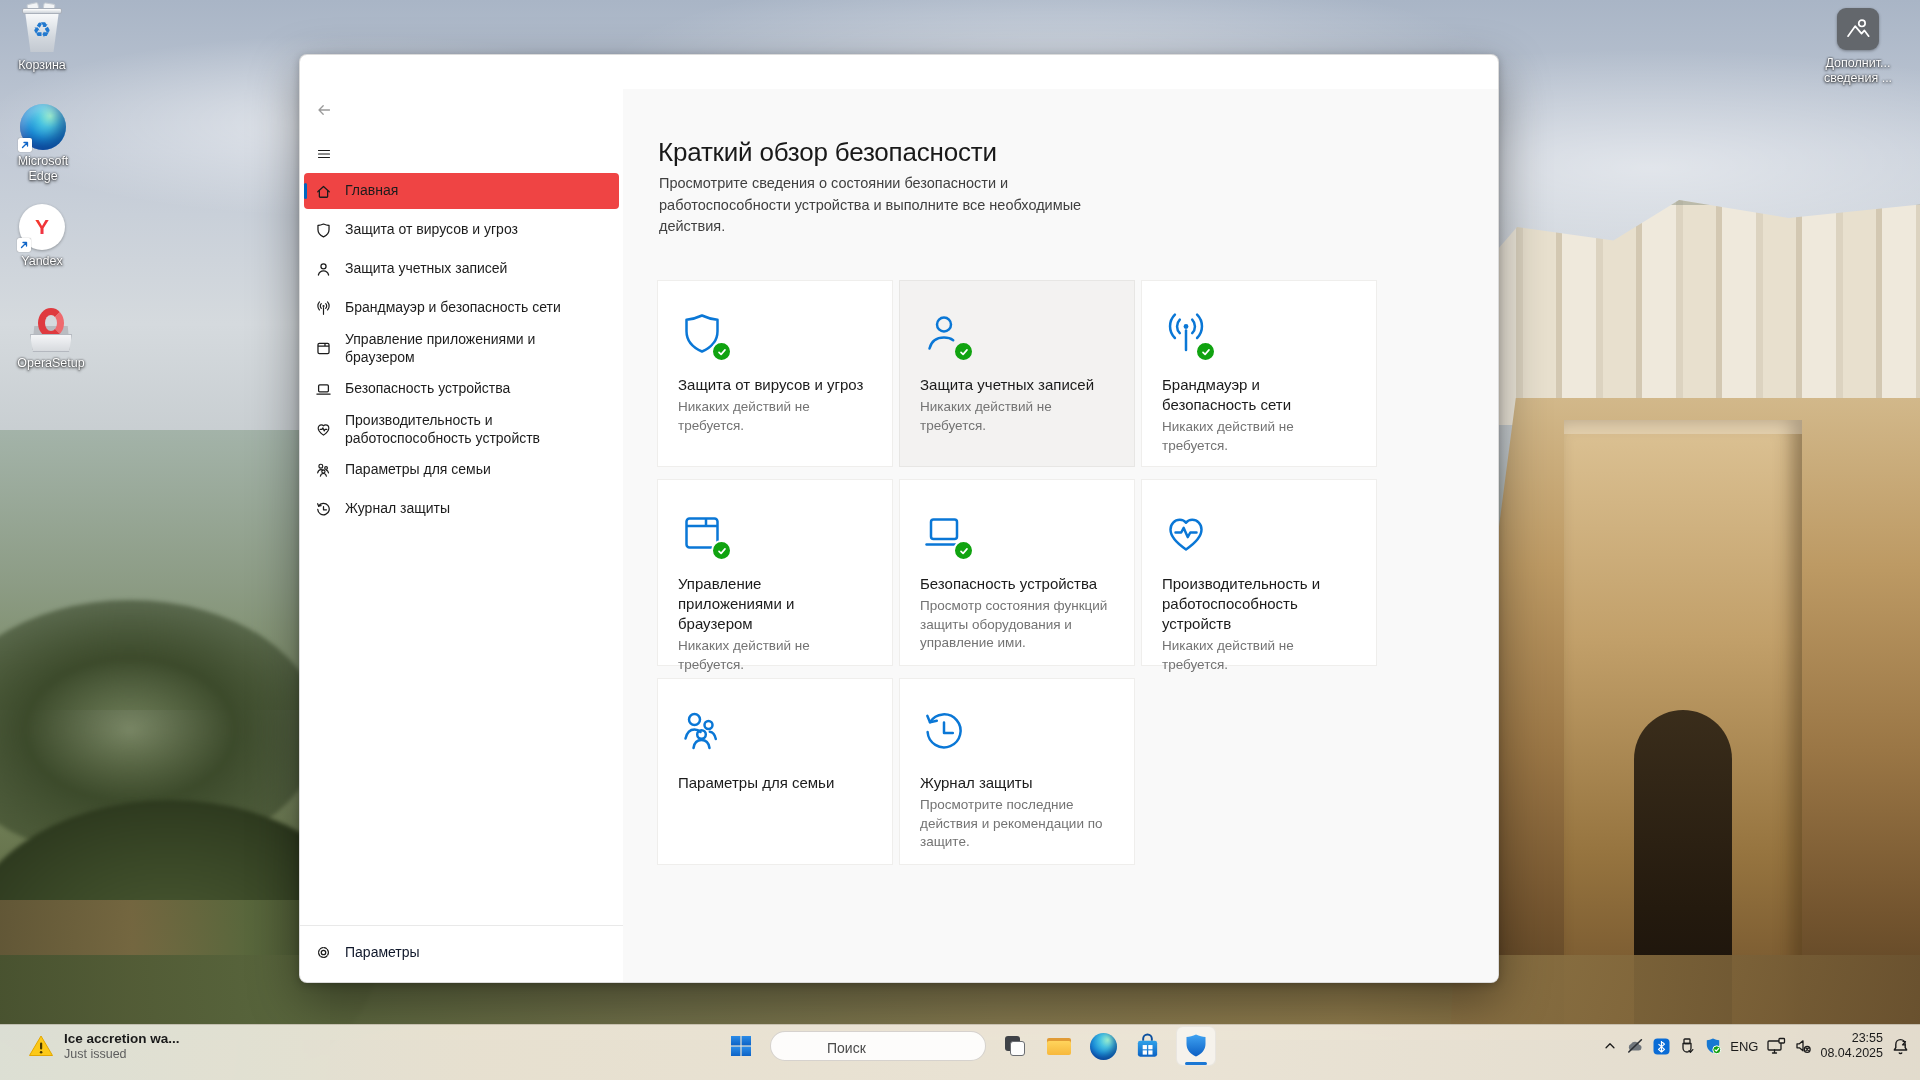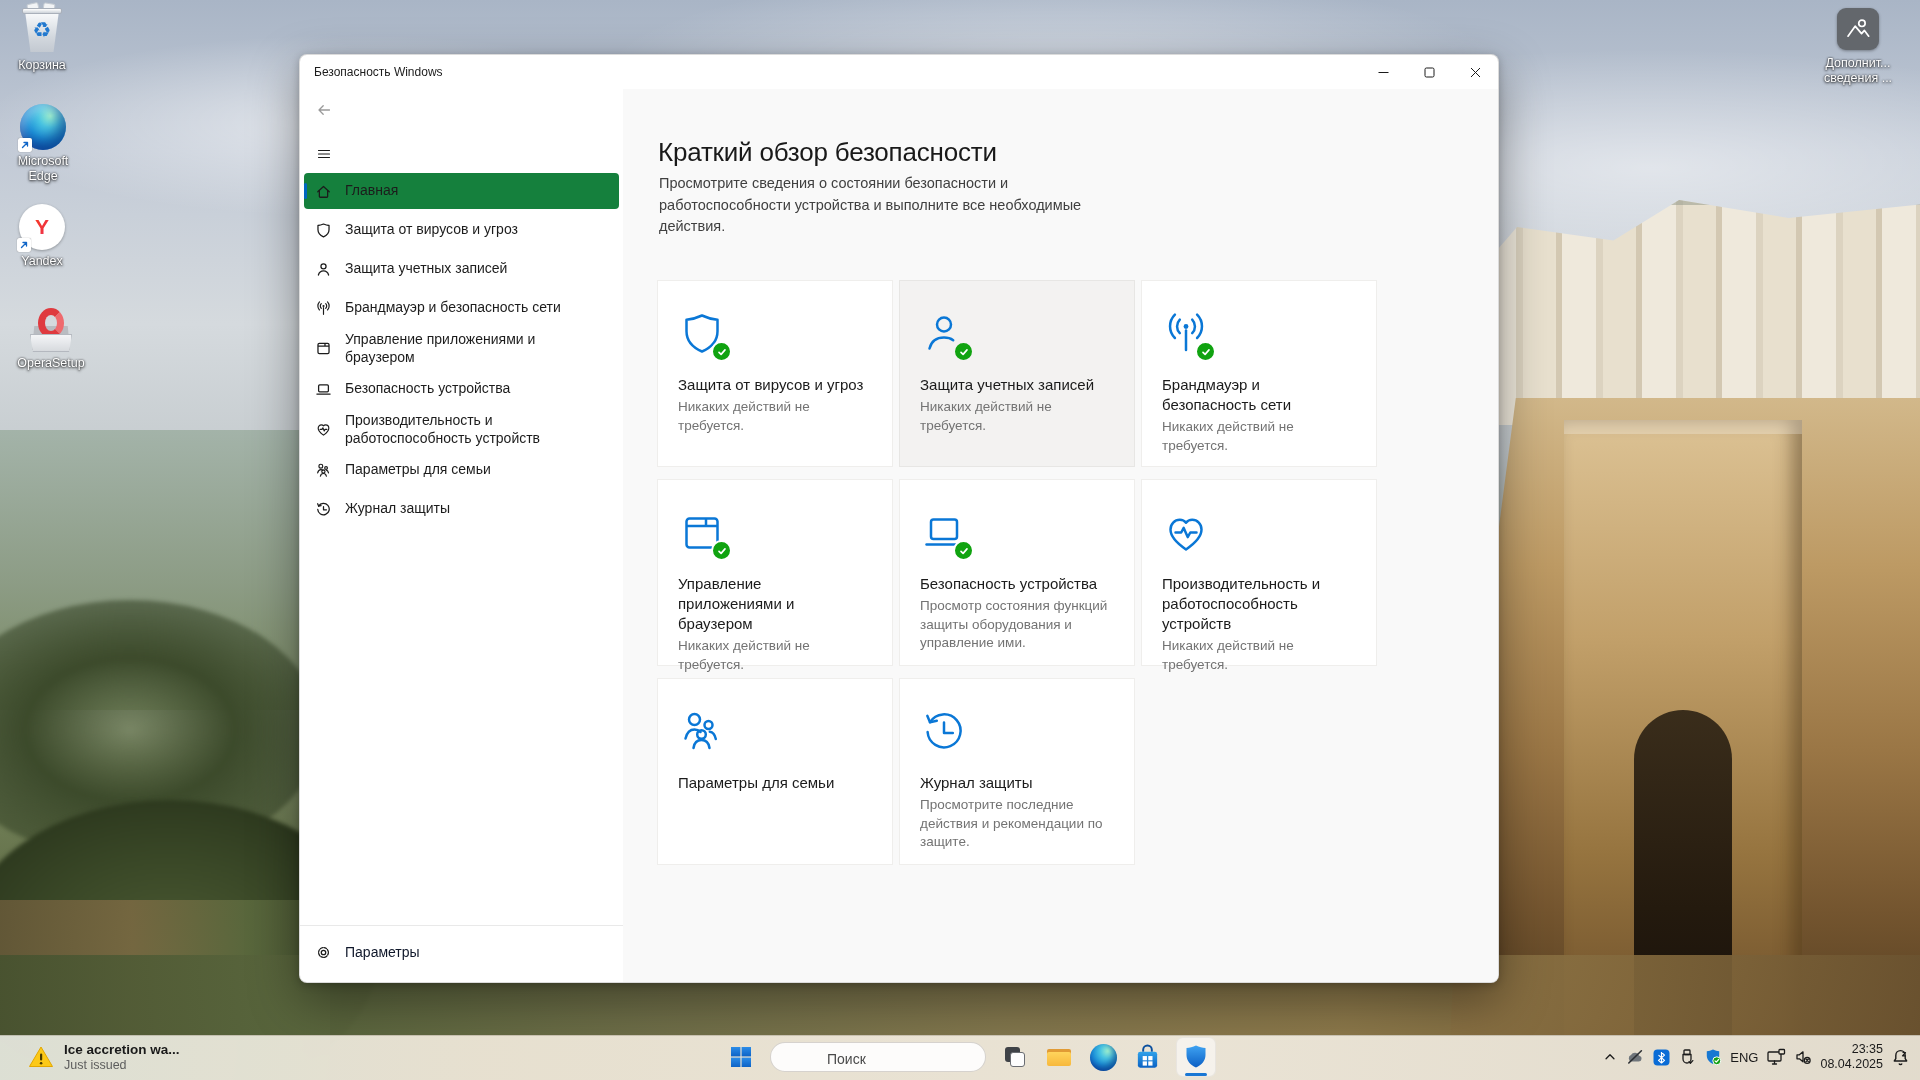--- a/index.html
+++ b/index.html
@@ -74,42 +74,42 @@
   .caption { position:absolute; right:0; top:0; display:flex; }
   .cap-btn { width:46px; height:34px; display:flex; align-items:center; justify-content:center; }
   .content-pane { position:absolute; left:323px; top:34px; right:0; bottom:0; background:#f9f9f9; }
 
   
   .nav-btn { position:absolute; left:8px; width:32px; height:30px; display:flex; align-items:center; justify-content:center; border-radius:4px; }
   .nav-back { top:40px; } .nav-menu { top:84px; }
   .sidenav { position:absolute; left:4px; top:118px; width:315px; display:flex; flex-direction:column; gap:3px; }
   .snav-item { position:relative; display:flex; align-items:center; gap:13px; min-height:36px; padding:2px 10px 2px 11px; border-radius:4px; }
   .snav-item .slabel { font-size:14px; line-height:17.5px; color:#1c1c1c; white-space:pre-line; }
-  .snav-item.selected { background:#15803d; }
+  .snav-item.selected { background:#ef4444; }
   .snav-item.selected::before { content:""; position:absolute; left:0; top:50%; transform:translateY(-50%); width:3px; height:16px; border-radius:2px; background:#0067c0; }
   .snav-item svg { flex:0 0 auto; }
   .side-divider { position:absolute; left:0; bottom:56px; width:323px; height:1px; background:#e9e9e9; }
   .settings-item { position:absolute; left:4px; bottom:13px; width:315px; height:34px; display:flex; align-items:center; gap:13px; padding:0 10px 0 11px; border-radius:4px; }
   .settings-item .slabel { font-size:14px; color:#0f172a; }
 
   
   .h1 { position:absolute; left:35px; top:48px; font-size:26px; font-weight:300; letter-spacing:-.2px; color:#191919; }
   .lede { position:absolute; left:36px; top:84px; width:440px; font-size:14.5px; line-height:21.5px; color:#404040; white-space:pre-line; }
   .tilegrid { position:absolute; left:34px; top:191px; display:grid; grid-template-columns:repeat(3,236px); grid-auto-rows:187px; gap:12px 6px; }
   .tile { background:#fff; border:1px solid #efeeec; padding:29px 20px 0 20px; cursor:pointer; }
   .tile.hovered { background:#f3f2f1; border-color:#e7e6e4; }
   .tile-iconbox { position:relative; width:48px; height:48px; }
   .check-badge { position:absolute; right:-6px; bottom:-4px; width:21px; height:21px; border-radius:50%; background:#10a310;
     border:2.5px solid #fff; display:flex; align-items:center; justify-content:center; }
   .tile.hovered .check-badge { border-color:#f3f2f1; }
   .tile-title { margin-top:17px; font-size:15px; line-height:20px; color:#1b1b1b; white-space:pre-line; }
   .tile-desc { margin-top:3px; font-size:13.5px; line-height:18.5px; color:#737373; white-space:pre-line; }
 
   
-  .taskbar { position:absolute; left:0; bottom:0; width:1920px; height:45px;
+  .taskbar { position:absolute; left:0; bottom:0; width:1920px; height:56px;
     background: linear-gradient(90deg, rgba(225,228,218,.96) 0%, rgba(237,230,214,.96) 25%, rgba(240,233,219,.96) 62%, rgba(232,225,211,.96) 100%);
     border-top:1px solid rgba(125,115,95,.3); }
   .tb-widget { position:absolute; left:18px; top:0; height:42px; display:flex; align-items:center; gap:10px; padding:0 10px; border-radius:6px; }
   .tb-widget-title { font-size:13.5px; font-weight:bold; color:#1a1a1a; line-height:16px; }
   .tb-widget-sub { font-size:12.5px; color:#5d5d5d; line-height:15px; }
   .tb-center { position:absolute; left:726px; top:0; height:42px; display:flex; align-items:center; gap:14px; }
   .searchpill { display:flex; align-items:center; height:30px; width:216px; border-radius:16px;
     background:rgba(255,255,255,.9); border:1px solid rgba(95,85,70,.25); padding:0 3px 0 11px; gap:8px;flex-direction:column; }
   .searchpill input { border:none; outline:none; background:transparent; font-size:14px; color:#3a3a3a; width:110px; font-family:inherit; }
   .searchpill input::placeholder { color:#4a4a4a; opacity:1; }
@@ -214,40 +214,20 @@
             <path d="M7 31 17 17l9 10.5 4-4.5 6 8"></path>
         </svg>
       </div>
     </div>
     <div class="dlabel">Дополнит...
 сведения ...</div>
   </div>
 
   <div class="appwin">
 
-    <div class="titlebar">
-      <span class="win-title">Безопасность Windows</span>
-      <div class="caption">
-        <div class="cap-btn">
-          <svg width="11" height="11" viewBox="0 0 11 11">
-              <path d="M0.5 5.5h10" stroke="#1b1b1b" stroke-width="1"></path>
-            </svg>
-        </div>
-        <div class="cap-btn">
-          <svg width="11" height="11" viewBox="0 0 11 11">
-              <rect x="1" y="1" width="9" height="9" rx="1.4" fill="none" stroke="#1b1b1b" stroke-width="1"></rect>
-            </svg>
-        </div>
-        <div class="cap-btn">
-          <svg width="11" height="11" viewBox="0 0 11 11">
-              <path d="M1 1l9 9M10 1l-9 9" stroke="#1b1b1b" stroke-width="1"></path>
-            </svg>
-        </div>
-      </div>
-    </div>
 
     <div class="nav-btn nav-back">
       <svg width="16" height="16" viewBox="0 0 16 16" fill="none" stroke="#9a9a9a" stroke-width="1.3" stroke-linecap="round" stroke-linejoin="round">
           <path d="M13.5 8H3.2M7.2 3.8 3 8l4.2 4.2"></path>
         </svg>
     </div>
     <div class="nav-btn nav-menu">
       <svg width="16" height="16" viewBox="0 0 16 16" stroke="#1b1b1b" stroke-width="1.2" stroke-linecap="round">
           <path d="M2.5 4.5h11M2.5 8h11M2.5 11.5h11"></path>
         </svg>
@@ -601,21 +581,21 @@
           <rect x="13" y="1.5" width="5.5" height="4.5" rx="0.8" fill="#efe8d8"></rect>
         </svg>
 
       <svg width="18" height="18" viewBox="0 0 18 18" fill="none" stroke="#1b1b1b" stroke-width="1.3" stroke-linecap="round" stroke-linejoin="round">
           <path d="M3 6.8v4h2.4L9 13.8V3.8L5.4 6.8Z"></path>
           <circle cx="13.2" cy="12.4" r="2.9"></circle>
           <path d="M12.1 11.3l2.2 2.2m0-2.2-2.2 2.2"></path>
         </svg>
 
       <div class="tray-clock">
-        <div>23:35</div>
+        <div>23:55</div>
         <div>08.04.2025</div>
       </div>
 
       <svg width="19" height="19" viewBox="0 0 19 19" fill="none" stroke="#1b1b1b" stroke-width="1.4" stroke-linejoin="round">
         <path d="M9.5 2.6c2.8 0 4.7 2.1 4.7 4.9v3.2l1.5 2.3H3.3l1.5-2.3V7.5c0-2.8 1.9-4.9 4.7-4.9Z"></path>
         <path d="M8 15.4a1.6 1.6 0 0 0 3 0"></path>
         <path d="M11.5 4.5h3l-3 3.4h3" stroke-width="1.2"></path>
       </svg>
     </div>
   </div>

